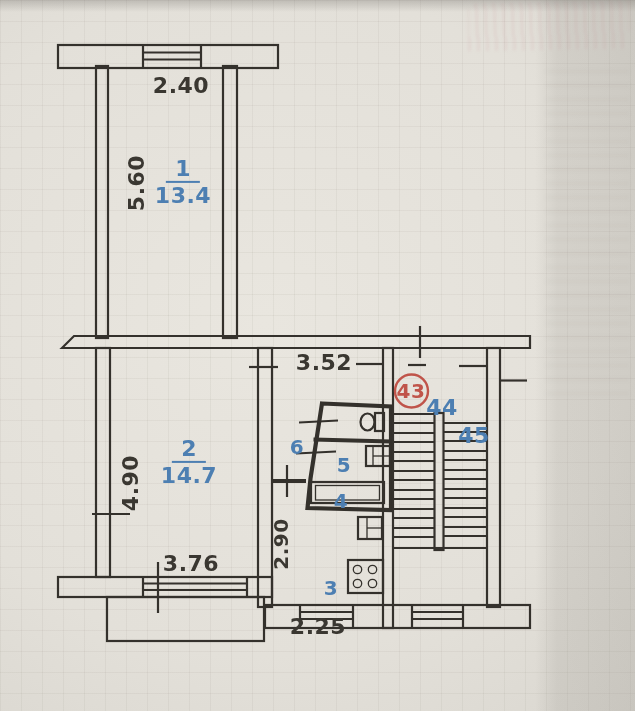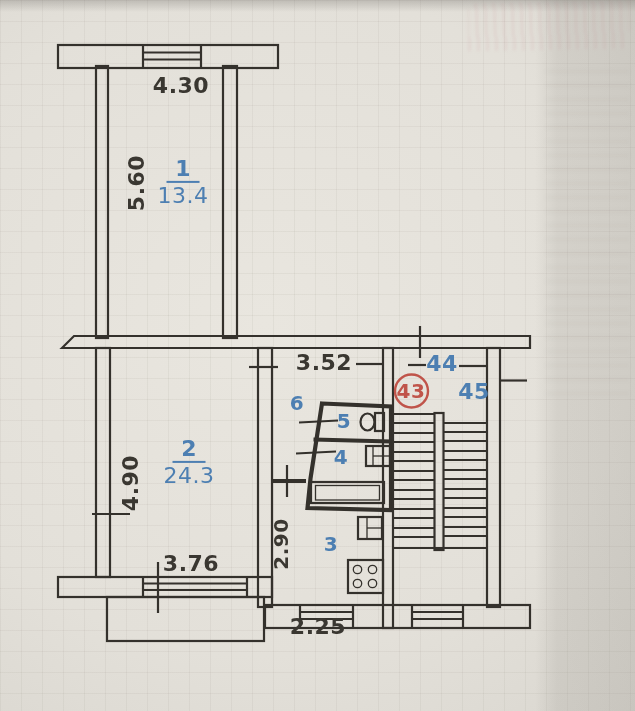--- a/index.html
+++ b/index.html
@@ -44,31 +44,31 @@
   .ln{stroke:var(--ink);fill:none;stroke-width:2.2;}
   .w4{stroke-width:4.2;}
   .thin{stroke-width:1.3;}
   .redln{stroke:var(--red);fill:none;stroke-width:2.4;}
   .lbl{
     position:absolute;transform:translate(-50%,-50%);
     font-size:22px;font-weight:bold;letter-spacing:.5px;white-space:nowrap;
     color:#3a3731;
   }
   .vert{transform:translate(-50%,-50%) rotate(-90deg);}
-  .blue{color:var(--blue);}
+  .blue{color:var(--blue);margin-top:44px;}
   .red{color:var(--red);}
   .frac{
     position:absolute;transform:translate(-50%,-50%);
     display:flex;flex-direction:column;align-items:center;line-height:1.05;
   }
   .frac .num{
     color:var(--blue);font-size:22px;font-weight:bold;
     padding:0 9px 1px 9px;border-bottom:2.5px solid var(--blue);
   }
-  .frac .area{color:var(--blue);font-size:22px;font-weight:normal;letter-spacing:.5px;padding-top:1px;}
+  .frac .area{color:var(--blue);font-size:22px;font-weight:bold;letter-spacing:.5px;padding-top:1px;}
   .small{font-size:20px;}
 </style>
 </head>
 <body>
 
 <div class="sheet">
   <div class="grid"></div>
   <div class="margin-right"></div>
   <div class="strip-top"></div>
   <div class="ghost1"></div>
@@ -200,37 +200,37 @@
       <line class="ln" x1="443.5" y1="498" x2="486" y2="498"></line>
       <line class="ln" x1="443.5" y1="508" x2="486" y2="508"></line>
       <line class="ln" x1="443.5" y1="517" x2="486" y2="517"></line>
       <line class="ln" x1="443.5" y1="527" x2="486" y2="527"></line>
       <line class="ln" x1="443.5" y1="536" x2="486" y2="536"></line>
       <line class="ln" x1="394" y1="548" x2="486" y2="548"></line>
     </g>
     <circle class="redln" cx="411.5" cy="391" r="16.5"></circle>
   </svg>
 
-  <div class="lbl" style="left:181px;top:85px;">4.30</div>
+  <div class="lbl" style="left:181px;top:85px;">2.40</div>
   <div class="lbl vert" style="left:136px;top:183px;">5.60</div>
 
   <div class="frac" style="left:183px;top:182px;">
     <span class="num">1</span>
     <span class="area">13.4</span>
   </div>
 
   <div class="lbl" style="left:324px;top:362px;">3.52</div>
 
   <div class="lbl blue" style="left:442px;top:363px;">44</div>
   <div class="lbl red small" style="left:411px;top:391px;">43</div>
   <div class="lbl blue" style="left:474px;top:391px;">45</div>
 
   <div class="frac" style="left:189px;top:462px;">
     <span class="num">2</span>
-    <span class="area">24.3</span>
+    <span class="area">14.7</span>
   </div>
   <div class="lbl vert" style="left:130px;top:483px;">4.90</div>
   <div class="lbl" style="left:191px;top:563px;">3.76</div>
 
   <div class="lbl blue small" style="left:297px;top:403px;">6</div>
   <div class="lbl blue small" style="left:344px;top:421px;">5</div>
   <div class="lbl blue small" style="left:341px;top:457px;">4</div>
   <div class="lbl blue small" style="left:331px;top:544px;">3</div>
 
   <div class="lbl vert small" style="left:281px;top:544px;">2.90</div>

